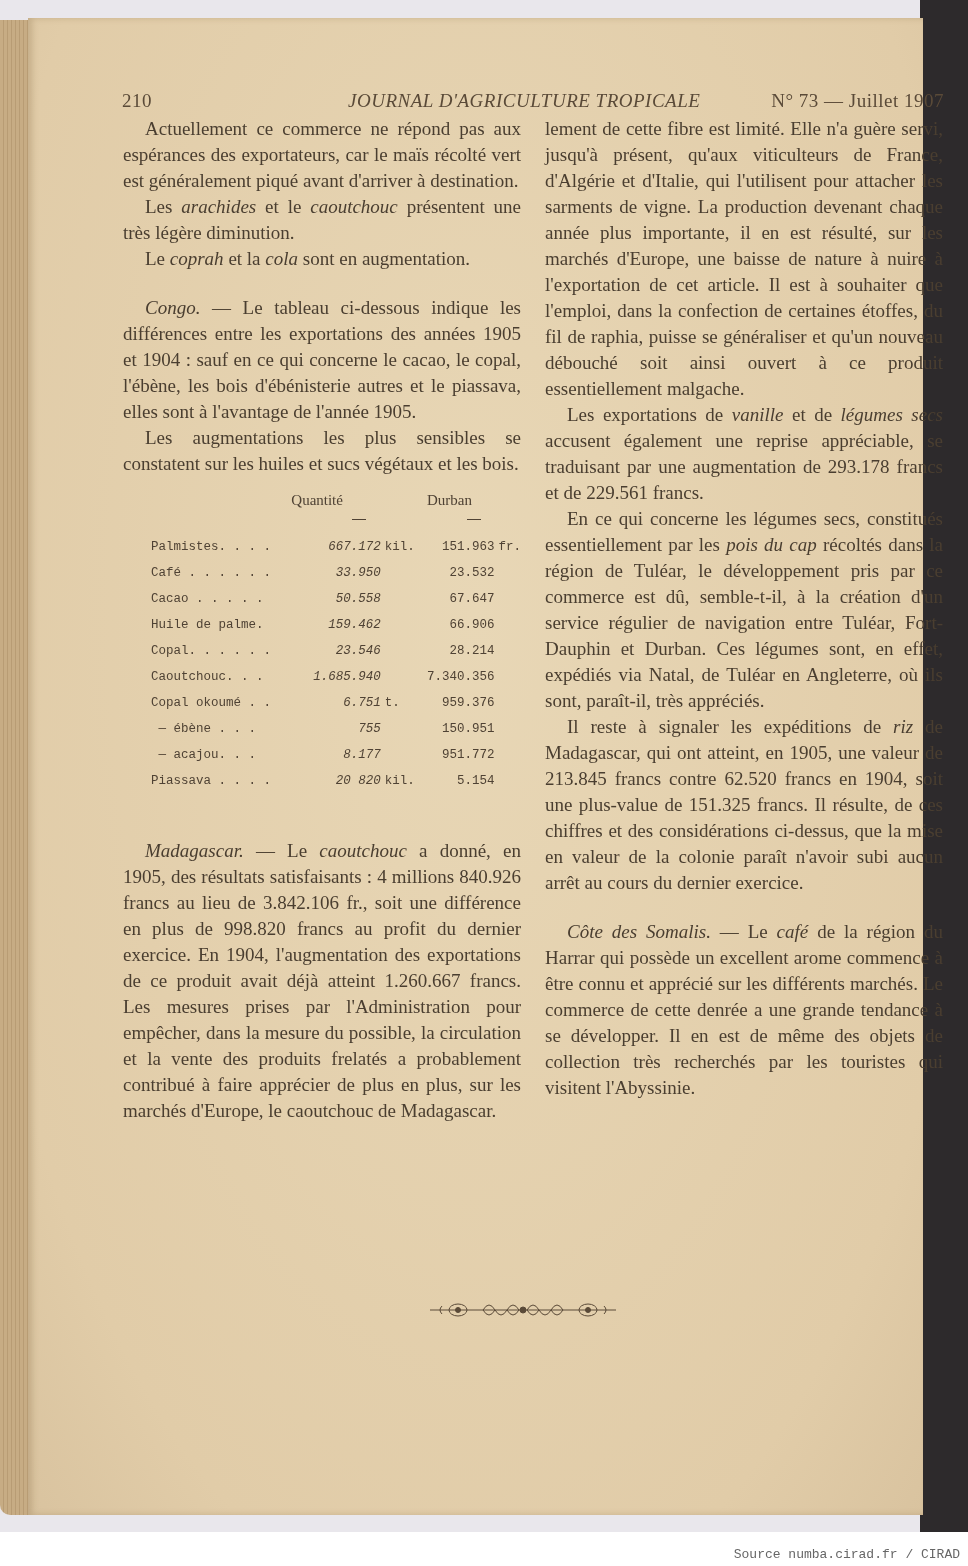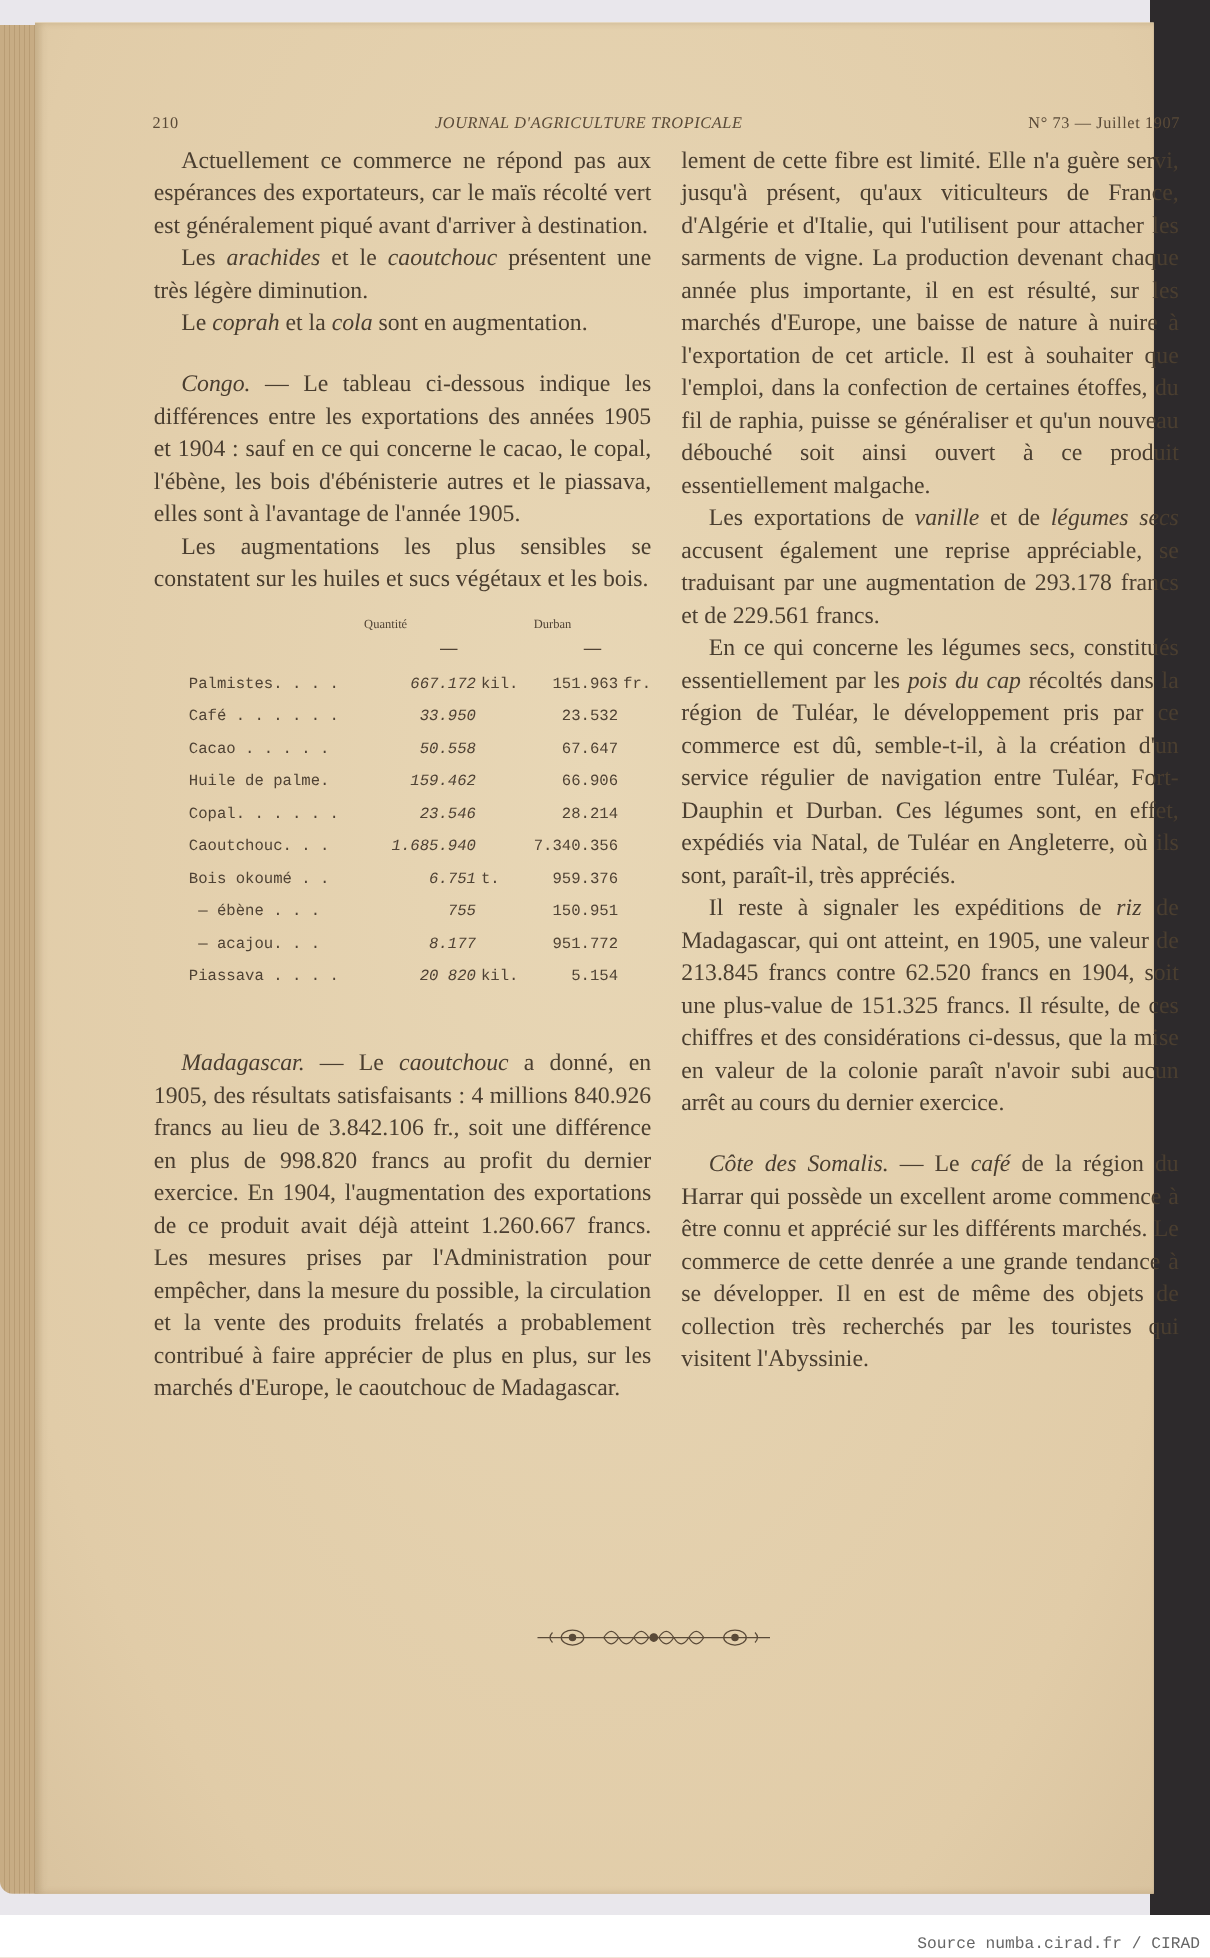--- a/index.html
+++ b/index.html
@@ -7,35 +7,35 @@
          font-family:"DejaVu Serif", serif; }
   .scan-bg { position:absolute; left:0; top:0; width:968px; height:1532px; background:#e9e7ec; }
   .back-cover { position:absolute; left:920px; top:0; width:48px; height:1532px; background:#2d2a2c; }
   .page-stack { position:absolute; left:0; top:20px; width:30px; height:1495px;
      background:repeating-linear-gradient(90deg,#c7ac84 0px,#c7ac84 3px,#b89c74 3px,#b89c74 4px);
      border-bottom-left-radius:10px; }
   .page { position:absolute; left:28px; top:18px; width:895px; height:1497px;
      background:#e4d1ae; background-image:radial-gradient(ellipse at 50% 40%, #e8d7b6 0%, #e1cca8 80%, #d9c39f 100%);
      box-shadow: inset 4px 0 6px rgba(120,90,50,0.25); }
   .running-head { position:absolute; top:90px; left:122px; width:822px; height:24px;
-     font-family:"Liberation Serif", serif; font-size:13px; color:#5a4a38; letter-spacing:0.5px; }
+     font-family:"Liberation Serif", serif; font-size:19px; color:#5a4a38; letter-spacing:0.5px; }
   .running-head .pno { position:absolute; left:0; top:0; }
   .running-head .jtitle { position:absolute; left:226px; top:0;font-style:italic; }
   .running-head .issue { position:absolute; right:0; top:0; }
   .col { position:absolute; top:116px; width:398px; font-family:"Liberation Serif", serif;
      font-size:19px; line-height:26px; color:#4a3e30; text-align:justify; }
   .col.left { left:123px; }
   .col.right { left:545px; }
   .col p { margin:0; }
   .col p.ind { text-indent:22px; }
   .col p.gap { margin-top:23px; }
   .col em { font-style:italic; }
   table.exports { margin:10px 0 0 28px; border-collapse:collapse; font-family:"Liberation Mono", monospace;
      font-size:12.5px; color:#4f4234; }
-  table.exports th { font-weight:normal; font-family:"Liberation Serif", serif; font-size:10px; padding:0 0 2px 0; }
+  table.exports th { font-weight:normal; font-family:"Liberation Serif", serif; font-size:15px; padding:0 0 2px 0; }
   table.exports th .dash { display:block; width:14px; height:1px; background:#4f4234; margin:6px auto 12px auto; }
   table.exports td { padding:0; height:17px; white-space:pre; }
   table.exports td.name { width:150px; }
   table.exports td.qty { width:100px; text-align:right; padding-right:0;font-style:italic; }
   table.exports td.unit { width:48px; padding-left:4px; }
   table.exports td.val { width:62px; text-align:right; }
   table.exports td.vunit { padding-left:4px; }
   .ornament { position:absolute; left:428px; top:1298px; width:190px; height:24px; }
   .source { position:absolute; right:8px; bottom:4px; font-family:Liberation Mono, monospace;
      font-size:13px; color:#666; }
@@ -107,21 +107,21 @@
           <td class="vunit"></td>
         </tr>
         <tr>
           <td class="name">Caoutchouc. . .</td>
           <td class="qty">1.685.940</td>
           <td class="unit"></td>
           <td class="val">7.340.356</td>
           <td class="vunit"></td>
         </tr>
         <tr>
-          <td class="name">Bois okoumé . .</td>
+          <td class="name">Copal okoumé . .</td>
           <td class="qty">6.751</td>
           <td class="unit">t.</td>
           <td class="val">959.376</td>
           <td class="vunit"></td>
         </tr>
         <tr>
           <td class="name"> — ébène . . .</td>
           <td class="qty">755</td>
           <td class="unit"></td>
           <td class="val">150.951</td>

